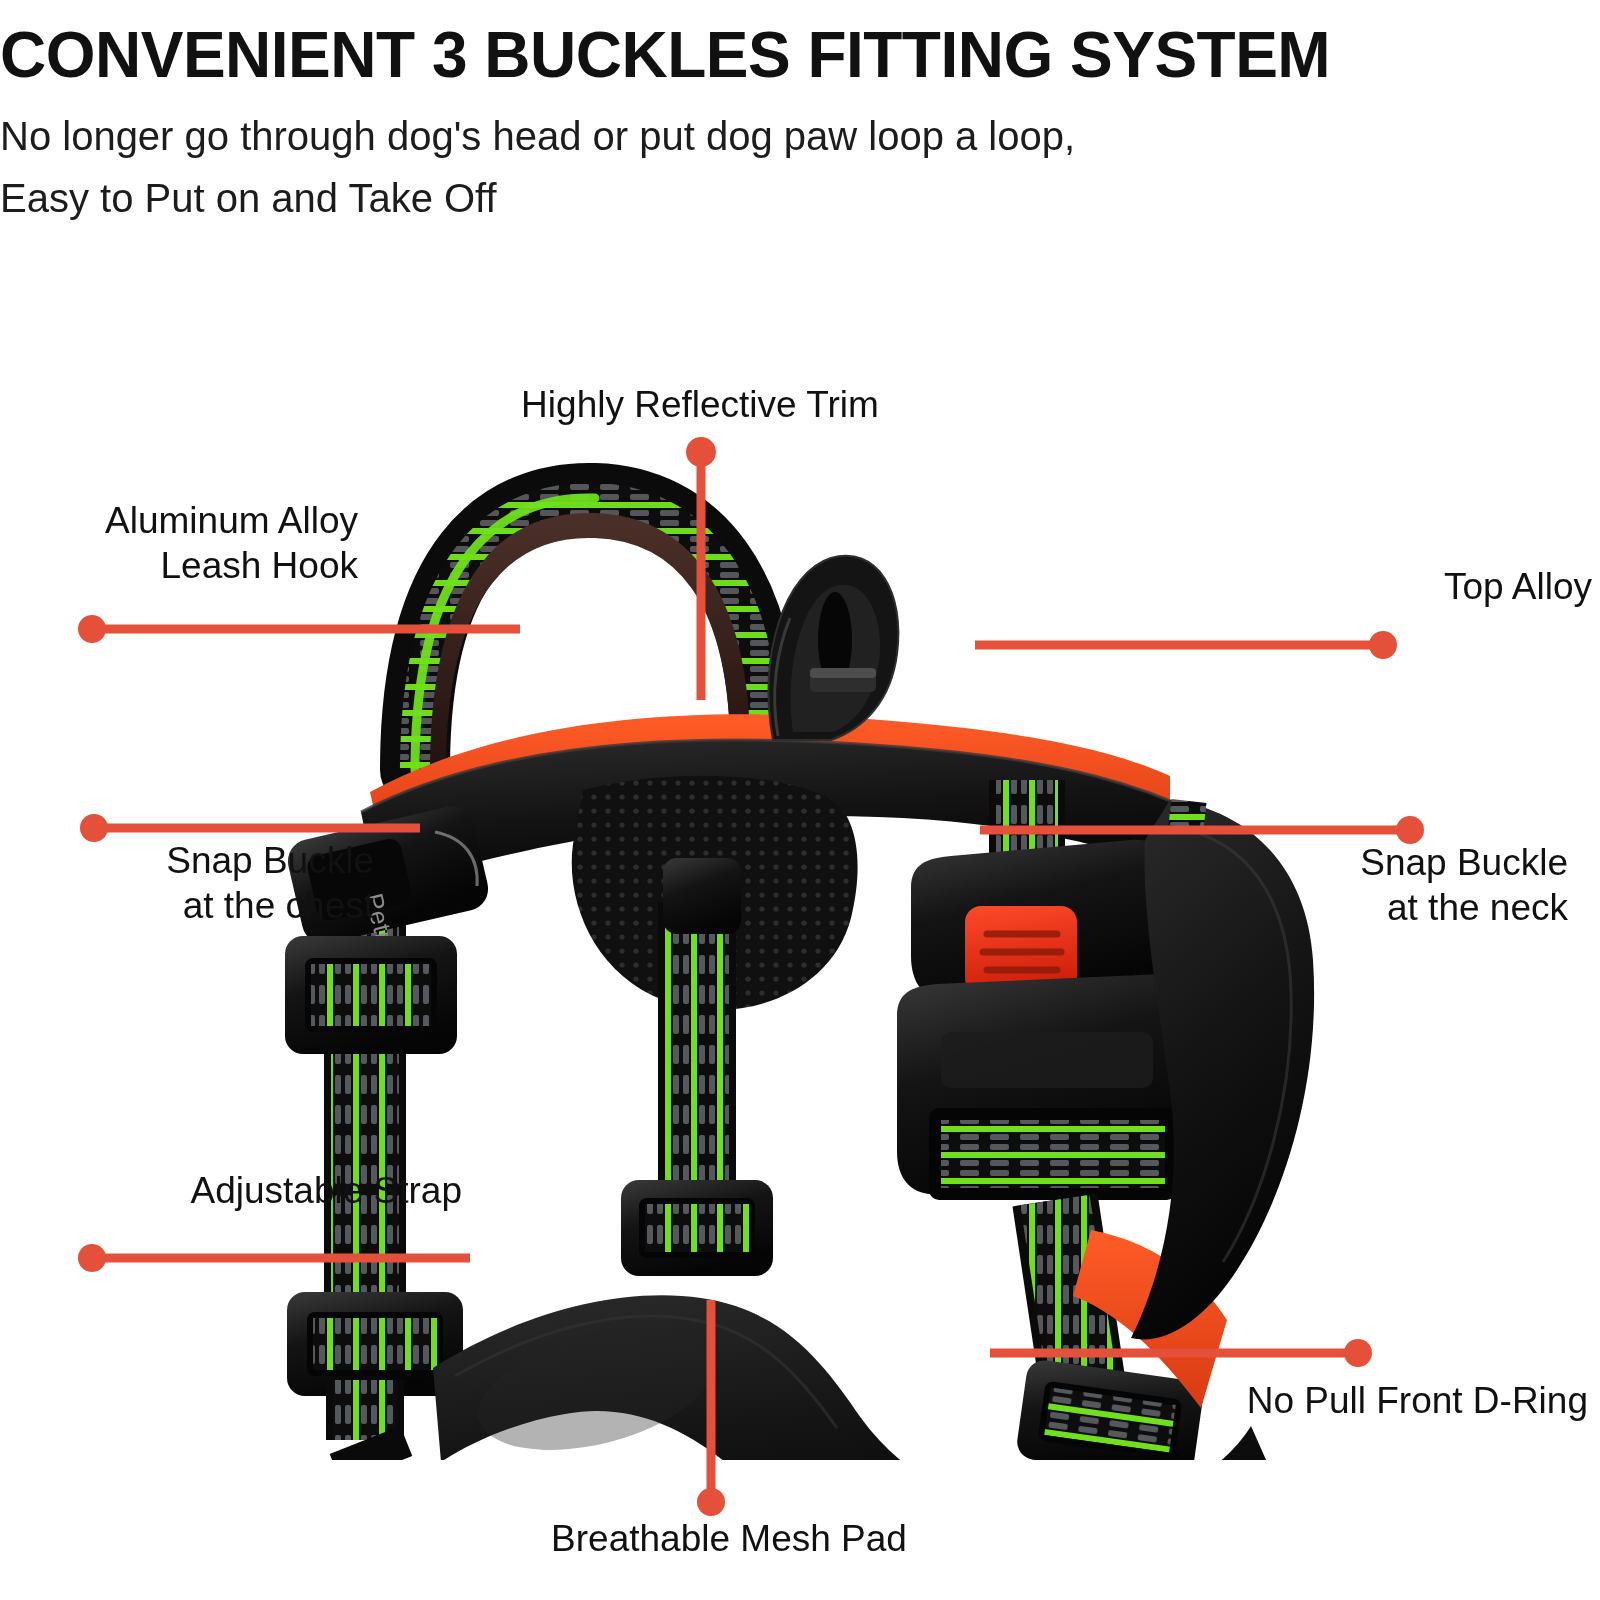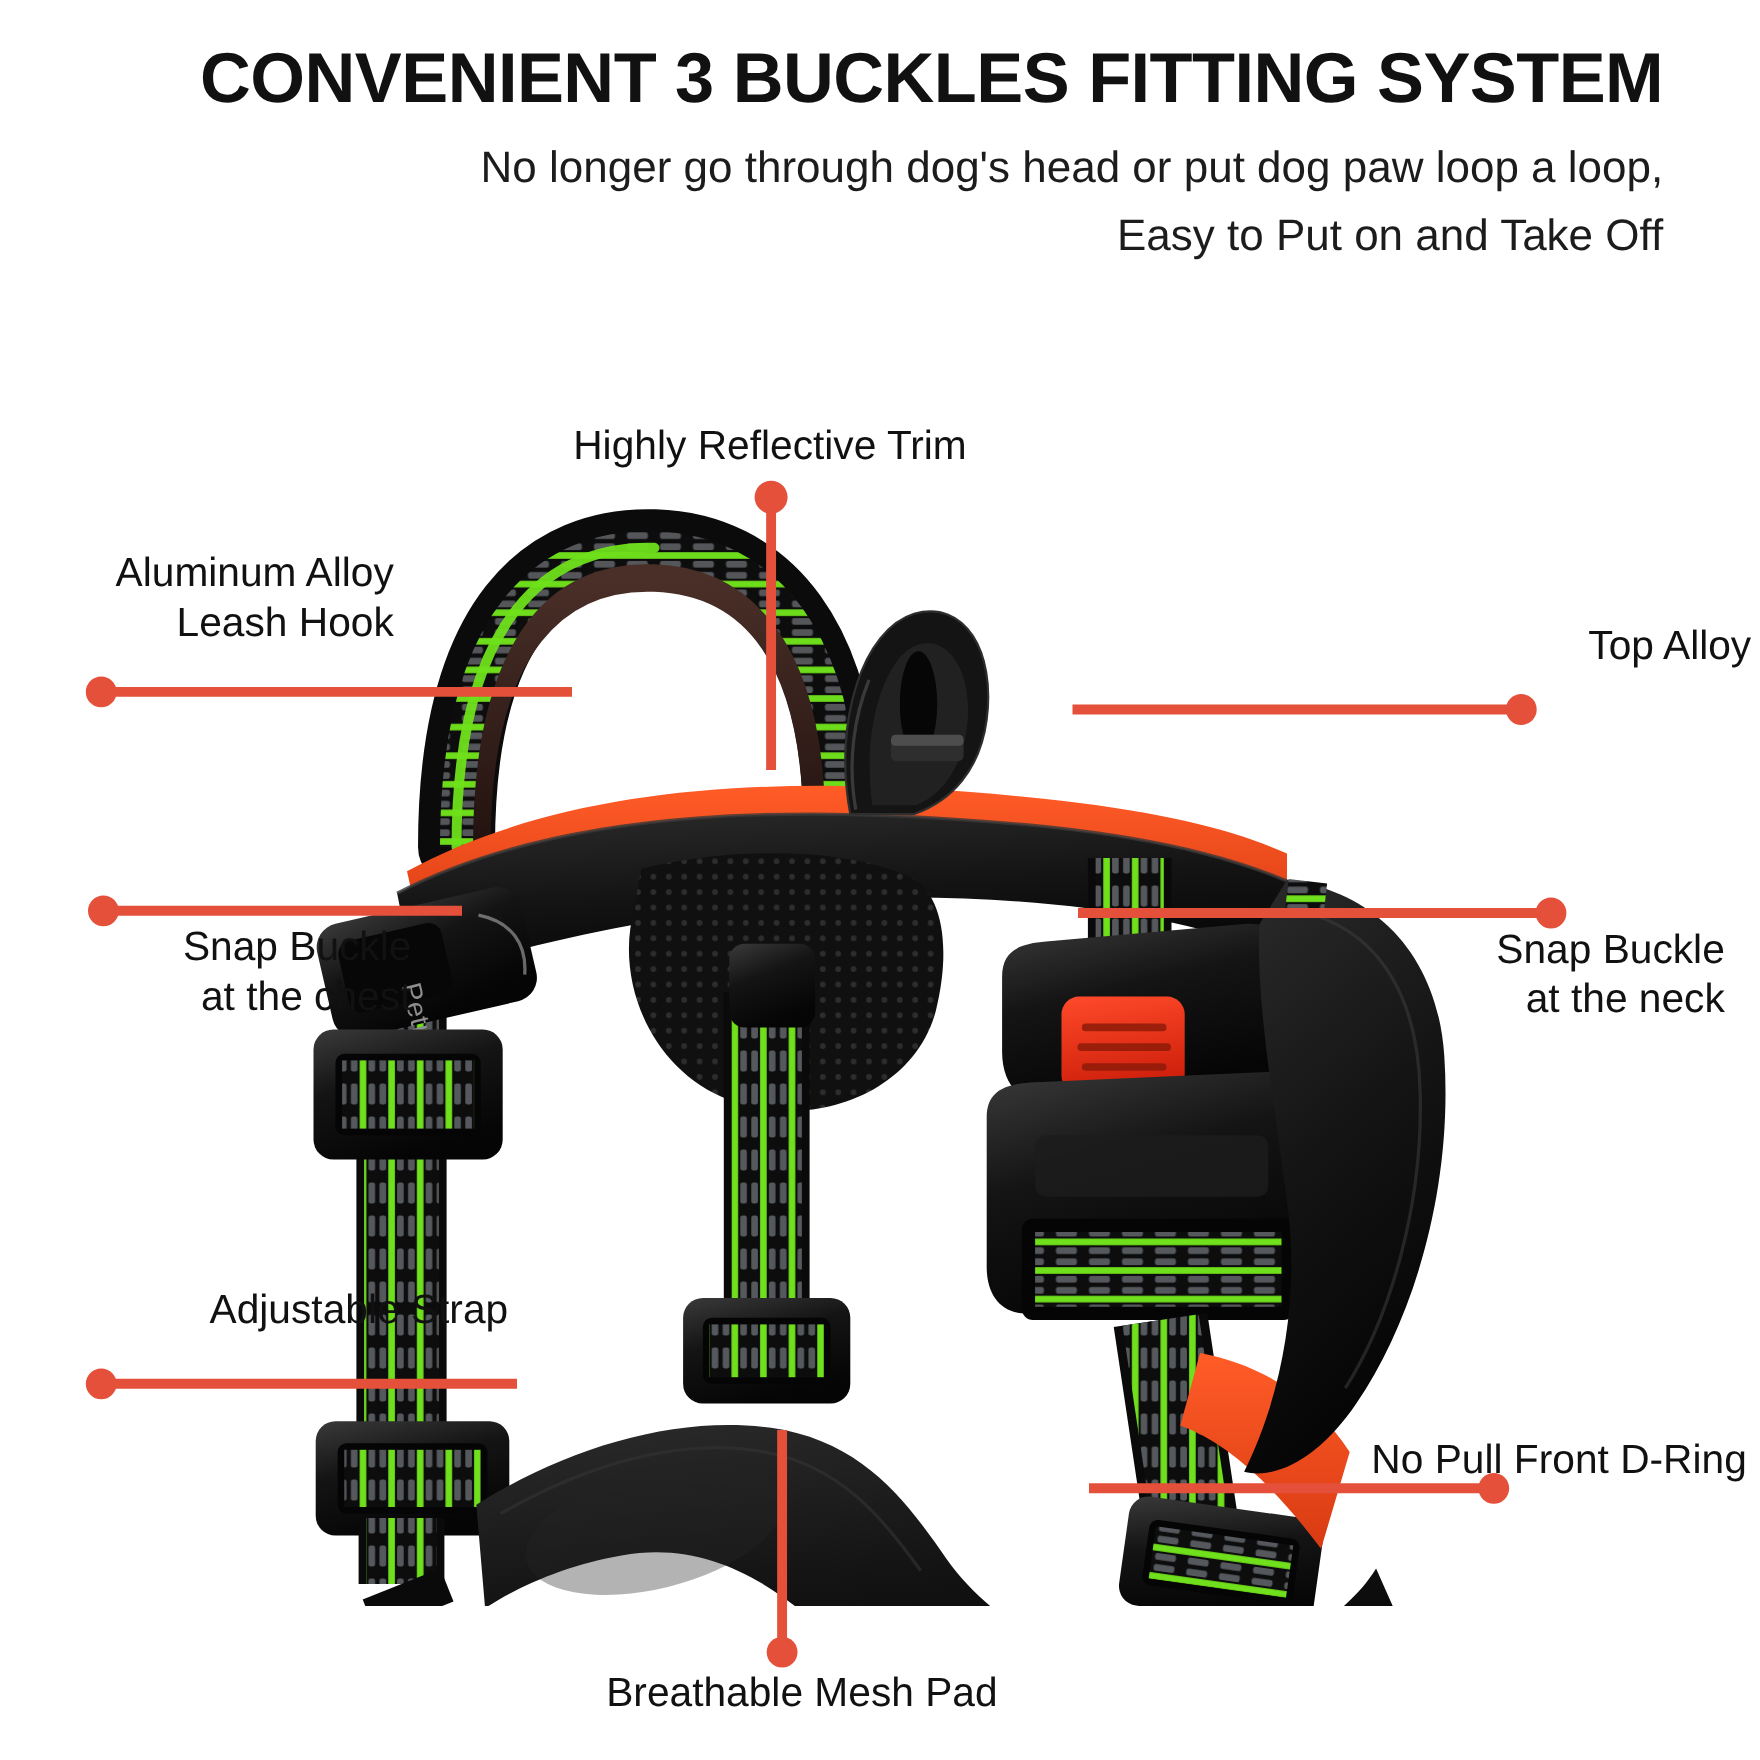--- a/index.html
+++ b/index.html
@@ -13,23 +13,23 @@
     height: 1600px;
     background: #ffffff;
     overflow: hidden;
     font-family: "Liberation Sans", sans-serif;
     color: #1a1a1a;
   }
 
   
   .header {
     position: absolute;
-    left: 0; top: 16px;
+    left: 0; top: 0;
     width: 1512px;
-    text-align: right;
+    text-align: left;
   }
   .headline {
     margin: 0;
     padding-top: 22px;
     font-size: 64px;
     font-weight: 700;
     letter-spacing: -0.5px;
     line-height: 1.05;
     color: #111111;
     white-space: nowrap;
@@ -310,17 +310,17 @@
   <div class="callout" style="left:1232px; top:564px; width:360px;">Top Alloy</div>
 
   <div class="callout" style="left:34px; top:838px; width:340px;">Snap Buckle
 at the chest</div>
 
   <div class="callout right-align" style="left:1188px; top:840px; width:380px;">Snap Buckle
 at the neck</div>
 
   <div class="callout" style="left:42px; top:1168px; width:420px;">Adjustable Strap</div>
 
-  <div class="callout" style="left:1148px; top:1304px; width:440px;">No Pull Front D-Ring</div>
+  <div class="callout" style="left:1148px; top:1378px; width:440px;">No Pull Front D-Ring</div>
 
   <div class="callout center-align" style="left:459px; top:1516px; width:540px;">Breathable Mesh Pad</div>
 
 </div>
 
 </body></html>

